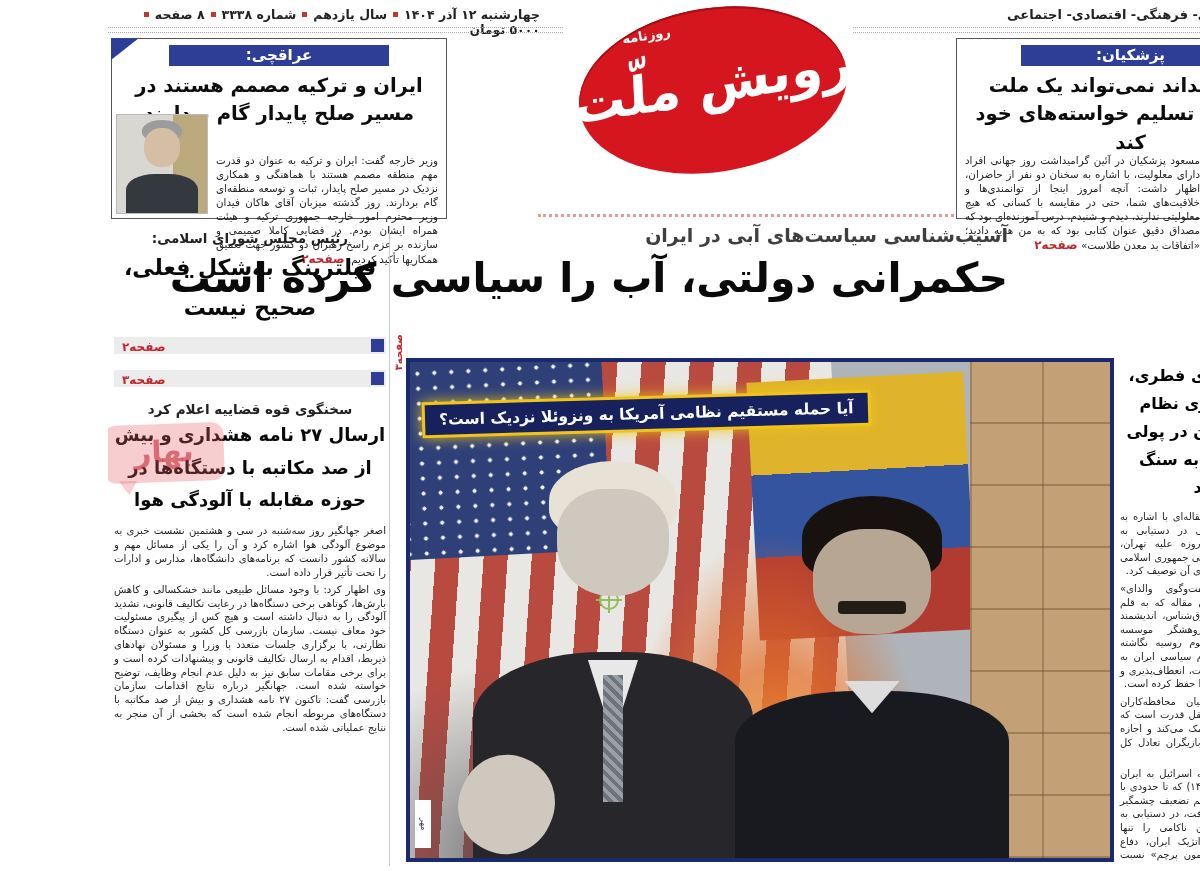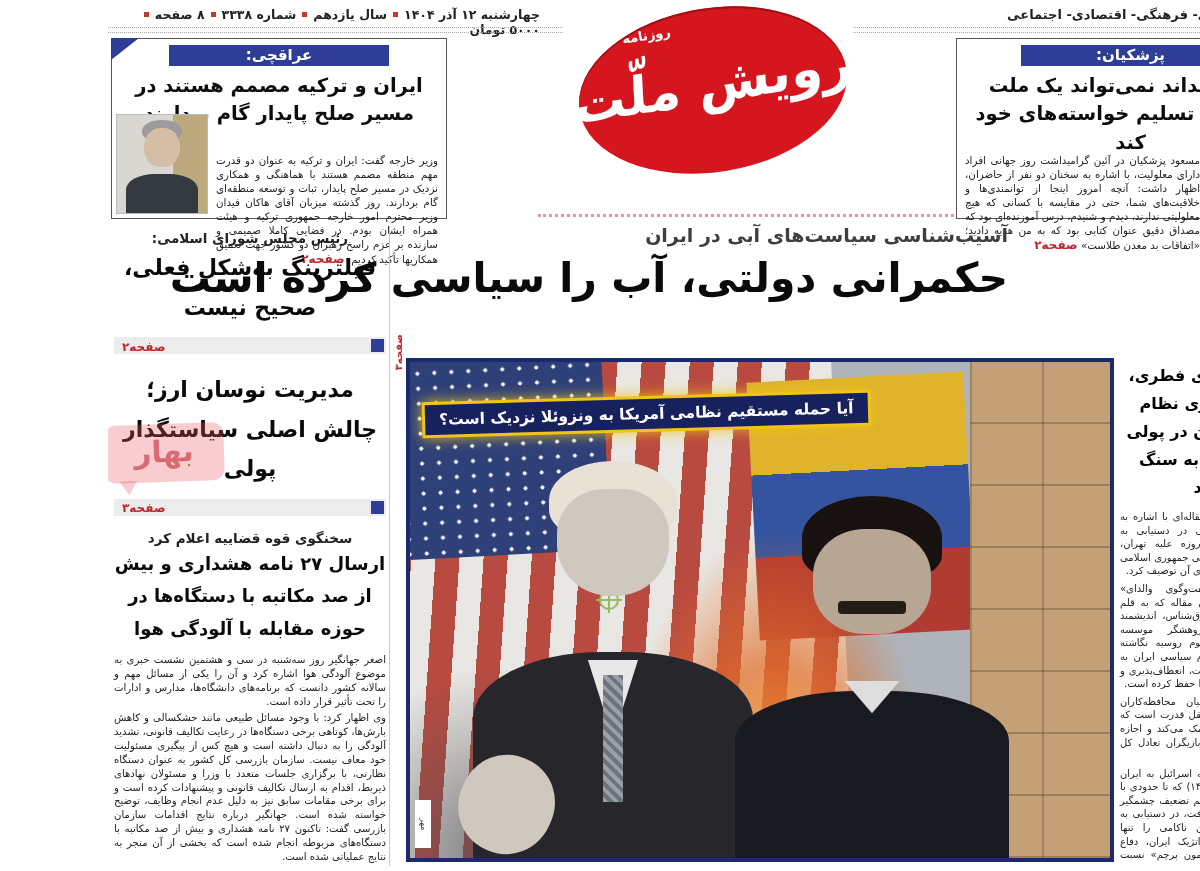--- a/index.html
+++ b/index.html
@@ -224,21 +224,20 @@
       <div class="refbar">
         <span class="pref">صفحه۲</span>
         <span class="sq"></span>
       </div>
     </div>
 
     <div class="l-item" style="margin-top:16px;">
       <div class="wm">
           <span>بهار</span>
         </div>
-      <h2 class="l-headline">مدیریت نوسان ارز؛ چالش اصلی سیاستگذار پولی</h2>
       <div class="refbar">
         <span class="pref">صفحه۳</span>
         <span class="sq"></span>
       </div>
     </div>
 
     <div class="l-item" style="margin-top:14px;">
       <div class="l-kicker">سخنگوی قوه قضاییه اعلام کرد</div>
       <h2 class="l-headline" style="font-size:18px;">ارسال ۲۷ نامه هشداری و بیش از صد مکاتبه با دستگاه‌ها در حوزه مقابله با آلودگی هوا</h2>
       <div class="l-body">

